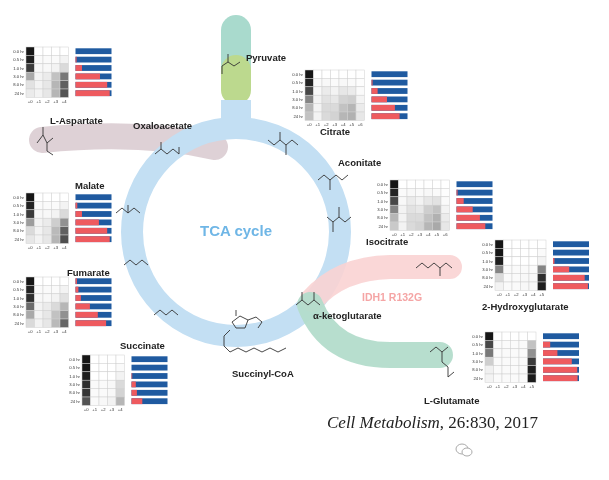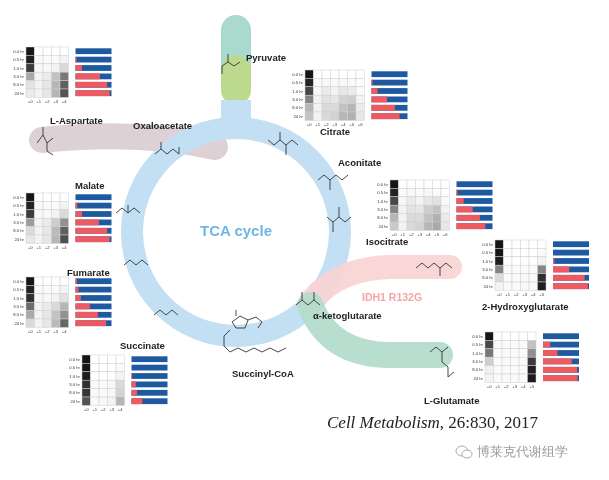--- a/index.html
+++ b/index.html
@@ -571,14 +571,13 @@
     </g>
 </svg>
 
 <div class="cite"><i>Cell Metabolism</i><span>, 26:830, 2017</span></div>
 
 <div class="wm">
   <svg class="wm-icon" viewBox="0 0 18 14">
     <ellipse cx="7" cy="6" rx="6" ry="5" fill="none" stroke="#aaa" stroke-width="1"></ellipse>
     <ellipse cx="12" cy="9" rx="5" ry="4" fill="#fff" stroke="#aaa" stroke-width="1"></ellipse>
   </svg>
-  <span>博莱克代谢组学</span>
 </div>
 
 </body></html>

